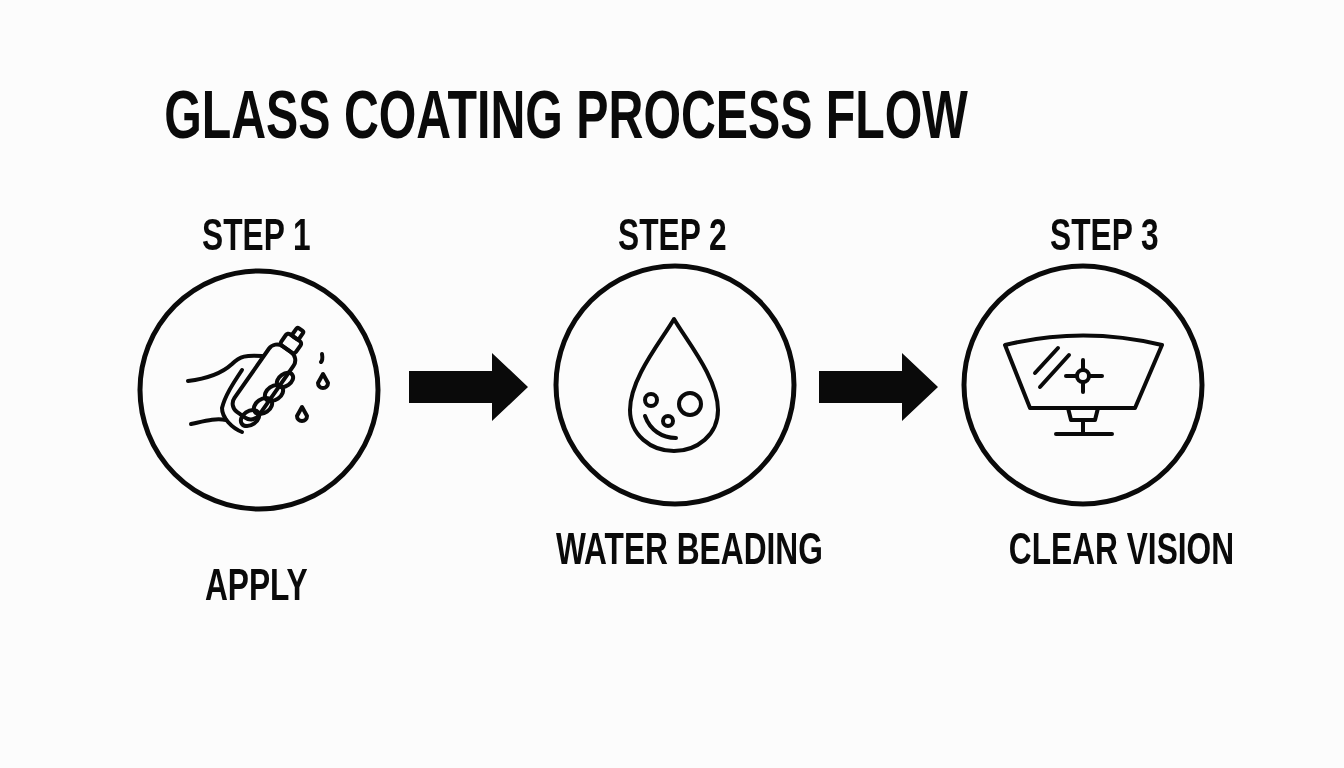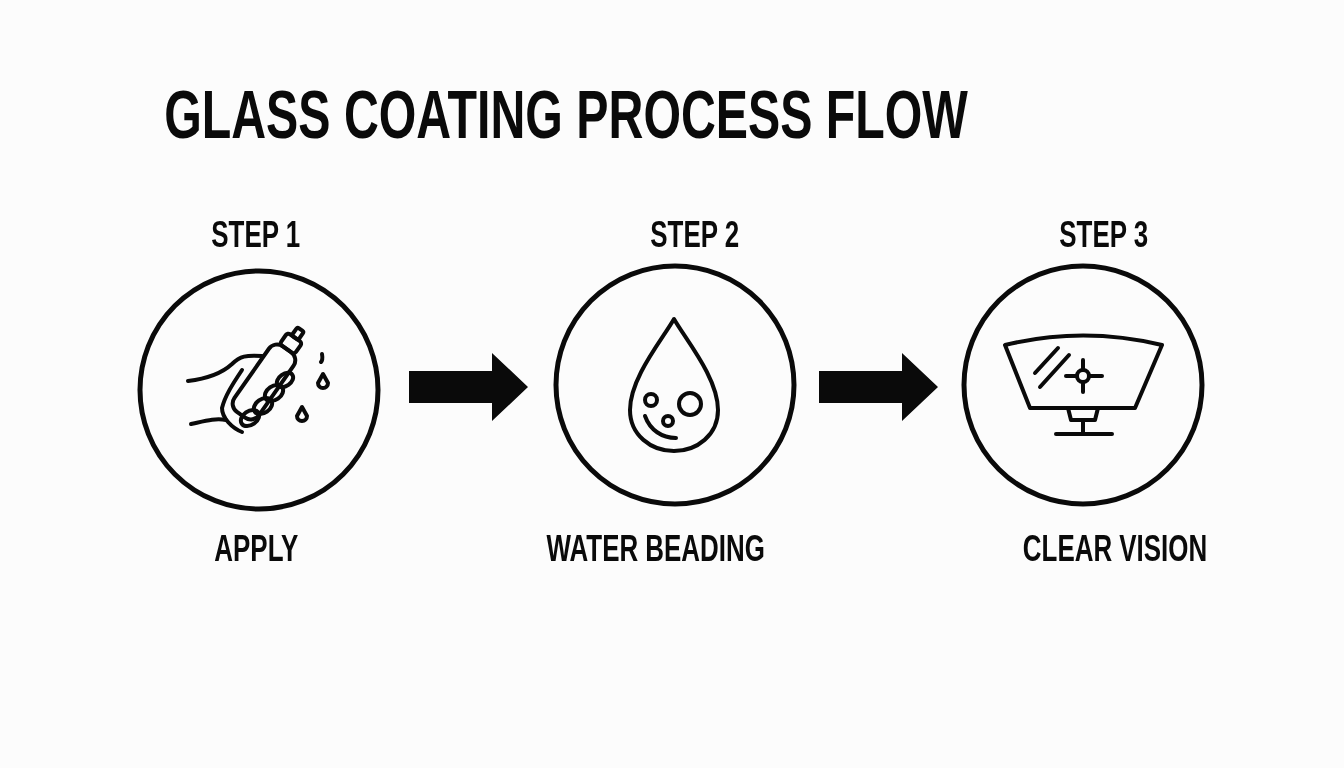--- a/index.html
+++ b/index.html
@@ -18,40 +18,40 @@
     letter-spacing: 0px;
   }
   .title span {
     display: inline-block;
     transform: scaleX(0.71);
     transform-origin: center;
     white-space: nowrap;
   }
   .step-label, .caption {
     position: absolute; width: 300px; text-align: center;
-    font-weight: bold; font-size: 36px; line-height: 44px;
+    font-weight: bold; font-size: 44px; line-height: 44px;
     white-space: nowrap;
   }
   .step-label span, .caption span {
     display: inline-block; transform: scaleX(0.72); transform-origin: center;
   }
   .step-label { top: 213px; }
   .caption { top: 527px; }
   svg.diagram { position: absolute; left: 0; top: 0; }
 </style>
 </head>
 <body>
 
 <div class="title"><span>GLASS COATING PROCESS FLOW</span></div>
 
 <div class="step-label" style="left:106px;"><span>STEP 1</span></div>
-<div class="step-label" style="left:545px;text-decoration:underline;"><span>STEP 2</span></div>
+<div class="step-label" style="left:522px;text-decoration:underline;"><span>STEP 2</span></div>
 <div class="step-label" style="left:954px;"><span>STEP 3</span></div>
 
-<div class="caption" style="left:106px;"><span>APPLY</span></div>
+<div class="caption" style="left:106px;margin-top:36px;"><span>APPLY</span></div>
 <div class="caption" style="left:504px;"><span>WATER BEADING</span></div>
 <div class="caption" style="left:965px;"><span>CLEAR VISION</span></div>
 
 <svg class="diagram" width="1344" height="768" viewBox="0 0 1344 768">
 
   <g>
     <circle cx="259" cy="390" r="119" fill="none" stroke="#0a0a0a" stroke-width="5"></circle>
     <g fill="none" stroke="#0a0a0a" stroke-width="4" stroke-linecap="round" stroke-linejoin="round">
 
       <g transform="translate(262,383) rotate(35)">

